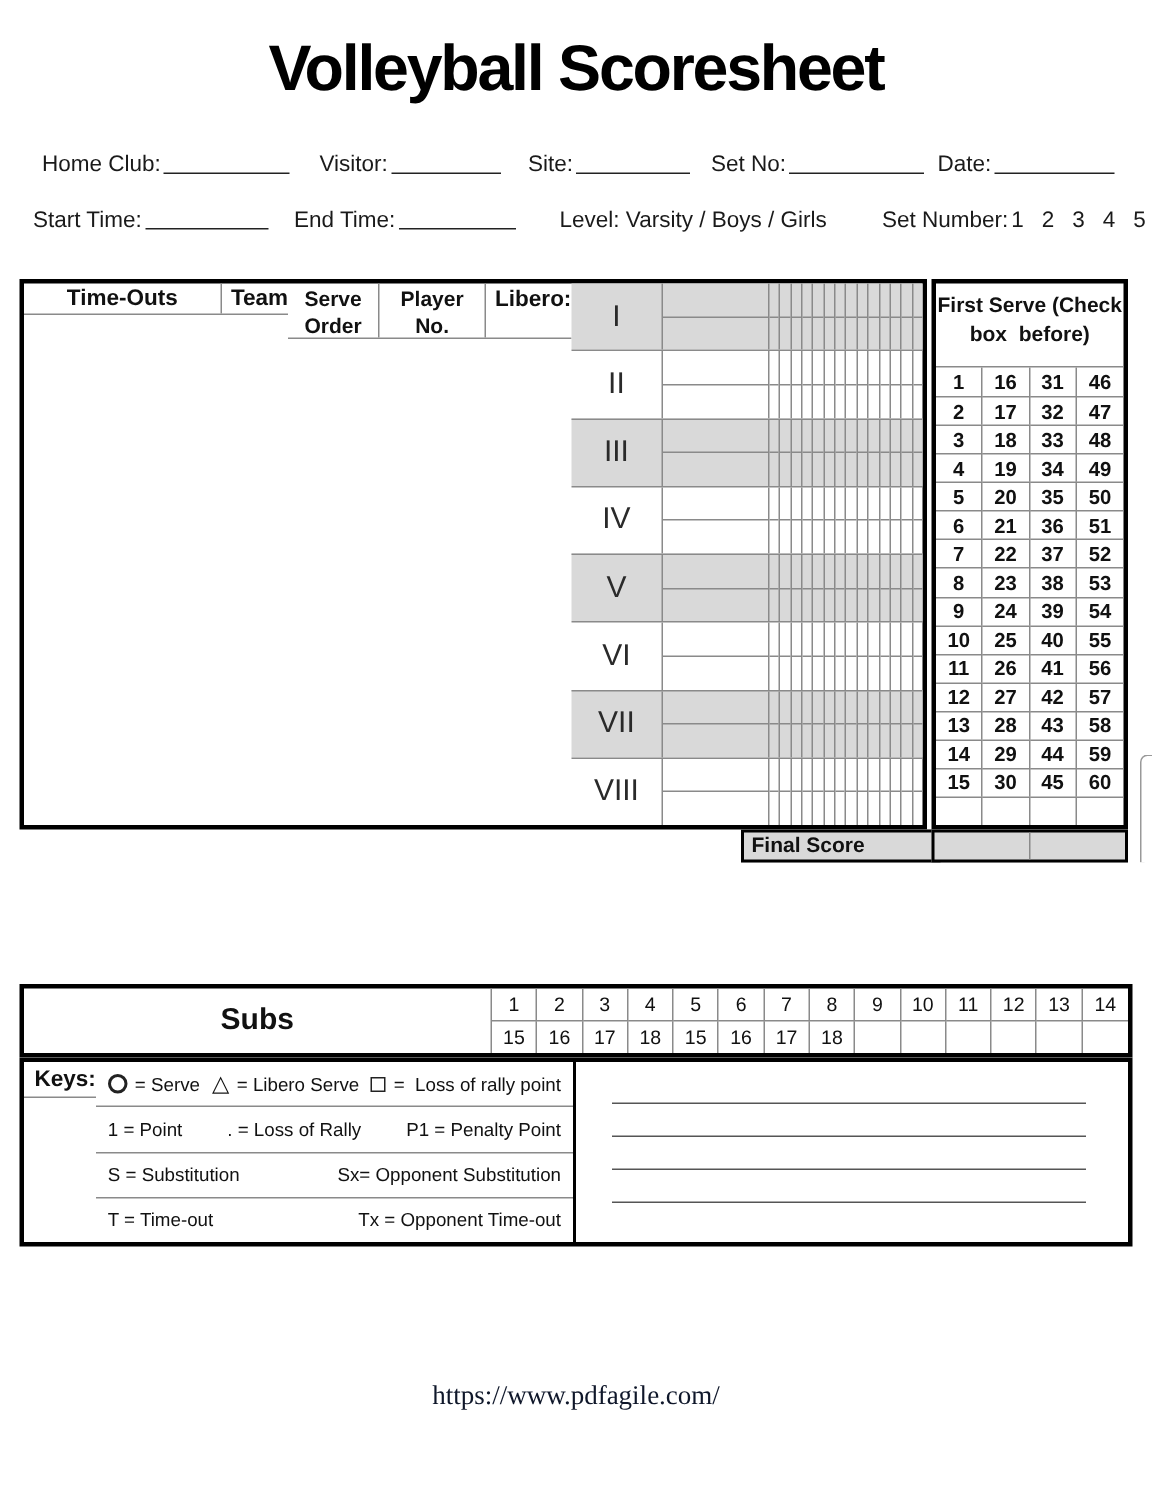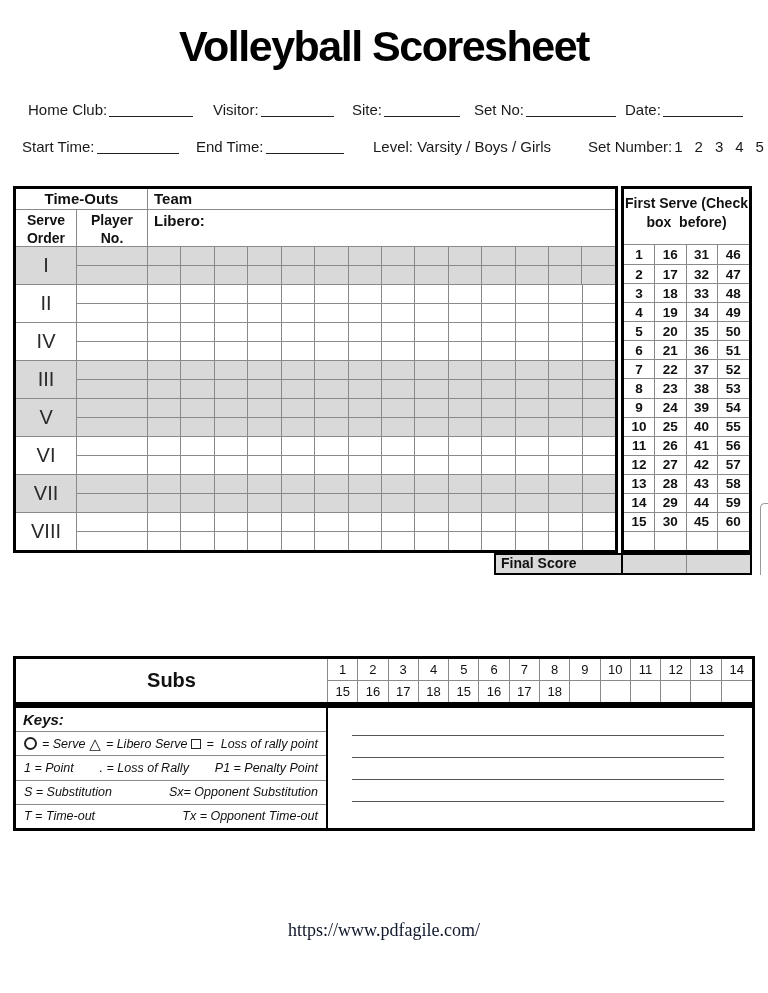--- a/index.html
+++ b/index.html
@@ -25,21 +25,21 @@
   #f-date      { left:625px; top:101px; }  #f-date .fline     { width:80px; }
   #f-starttime { left:22px;  top:138px; }  #f-starttime .fline{ width:82px; }
   #f-endtime   { left:196px; top:138px; }  #f-endtime .fline  { width:78px; }
   #level       { left:373px; top:138px; }
   #setnumber   { left:588px; top:138px; }
   .setnum { display:inline-block; margin-left:12px; }
   .setnum.first { margin-left:2px; }
 
   
   .score-table { position:absolute; left:13px; top:186px; width:605px; height:367px;
-                 border:3px solid #000; display:flex; flex-direction:column; background:#fff; }
+                 border:3px solid #000; display:flex; flex-direction:row; background:#fff; }
   .st-h1 { height:21px; display:flex; border-bottom:1.4px solid var(--line); }
   .c-timeouts { width:132px; border-right:1.4px solid var(--line); font-weight:bold; font-size:15px;
                 text-align:center; line-height:19px; }
   .c-team { flex:1; font-weight:bold; font-size:15px; line-height:19px; padding-left:6px; }
   .st-h2 { height:37px; display:flex; border-bottom:1.4px solid var(--line); }
   .c-serveorder,.c-playerno { text-align:center; font-weight:bold; font-size:14px; line-height:1.26; padding-top:2px;
                               border-right:1.4px solid var(--line); }
   .c-serveorder { width:61px; } .c-playerno { width:71px; }
   .c-libero { flex:1; font-weight:bold; font-size:15px; padding:2px 0 4px 6px; }
   .st-body { flex:1; display:flex; flex-direction:column; }
@@ -86,21 +86,21 @@
                 justify-content:center; font-weight:bold; font-size:20px; }
   .subs-grid { flex:1; display:grid; grid-template-columns:repeat(14,1fr); grid-template-rows:1fr 1fr; }
   .subs-cell { border-right:1px solid var(--line); display:flex; align-items:center;
                justify-content:center; font-size:13px; }
   .subs-cell:nth-child(14n) { border-right:none; }
   .subs-cell.r1 { border-bottom:1px solid var(--line); }
 
   
   .kc { position:absolute; left:13px; top:705px; width:742px; height:126px;
         border:3px solid #000; display:flex; background:#fff; }
-  .keys { width:312px; border-right:2.5px solid #000; display:flex; flex-direction:column;font-style:italic; }
+  .keys { width:368px; border-right:2.5px solid #000; display:flex; flex-direction:row; }
   .keys-title { height:24px; border-bottom:1.4px solid var(--line); font-weight:bold; font-size:15px;
                 padding:3px 0 0 7px; }
   .krow { flex:1; display:flex; align-items:center; justify-content:space-between; padding:0 8px;
           font-size:12.5px; border-bottom:1.4px solid var(--line); }
   .krow:last-child { border-bottom:none; }
   .kitem { display:flex; align-items:center; gap:5px; }
   .ktext { white-space:pre; }
   .ksym.circle { width:13px; height:13px; border:2px solid #222; border-radius:50%; }
   .ksym.triangle { font-size:15px; font-weight:bold; line-height:1; }
   .ksym.square { width:10px; height:10px; border:1.7px solid #222; }
@@ -286,85 +286,85 @@
           </div>
           <div class="subcol">
             <div class="sc top"></div>
             <div class="sc bot"></div>
           </div>
           <div class="subcol">
             <div class="sc top"></div>
             <div class="sc bot"></div>
           </div>
         </div>
+        <div class="srow shaded">
+          <div class="numcell">III</div>
+          <div class="subcol playercol">
+            <div class="sc top"></div>
+            <div class="sc bot"></div>
+          </div>
+          <div class="subcol">
+            <div class="sc top"></div>
+            <div class="sc bot"></div>
+          </div>
+          <div class="subcol">
+            <div class="sc top"></div>
+            <div class="sc bot"></div>
+          </div>
+          <div class="subcol">
+            <div class="sc top"></div>
+            <div class="sc bot"></div>
+          </div>
+          <div class="subcol">
+            <div class="sc top"></div>
+            <div class="sc bot"></div>
+          </div>
+          <div class="subcol">
+            <div class="sc top"></div>
+            <div class="sc bot"></div>
+          </div>
+          <div class="subcol">
+            <div class="sc top"></div>
+            <div class="sc bot"></div>
+          </div>
+          <div class="subcol">
+            <div class="sc top"></div>
+            <div class="sc bot"></div>
+          </div>
+          <div class="subcol">
+            <div class="sc top"></div>
+            <div class="sc bot"></div>
+          </div>
+          <div class="subcol">
+            <div class="sc top"></div>
+            <div class="sc bot"></div>
+          </div>
+          <div class="subcol">
+            <div class="sc top"></div>
+            <div class="sc bot"></div>
+          </div>
+          <div class="subcol">
+            <div class="sc top"></div>
+            <div class="sc bot"></div>
+          </div>
+          <div class="subcol">
+            <div class="sc top"></div>
+            <div class="sc bot"></div>
+          </div>
+          <div class="subcol">
+            <div class="sc top"></div>
+            <div class="sc bot"></div>
+          </div>
+          <div class="subcol">
+            <div class="sc top"></div>
+            <div class="sc bot"></div>
+          </div>
+        </div>
         <div class="srow">
           <div class="numcell">IV</div>
-          <div class="subcol playercol">
-            <div class="sc top"></div>
-            <div class="sc bot"></div>
-          </div>
-          <div class="subcol">
-            <div class="sc top"></div>
-            <div class="sc bot"></div>
-          </div>
-          <div class="subcol">
-            <div class="sc top"></div>
-            <div class="sc bot"></div>
-          </div>
-          <div class="subcol">
-            <div class="sc top"></div>
-            <div class="sc bot"></div>
-          </div>
-          <div class="subcol">
-            <div class="sc top"></div>
-            <div class="sc bot"></div>
-          </div>
-          <div class="subcol">
-            <div class="sc top"></div>
-            <div class="sc bot"></div>
-          </div>
-          <div class="subcol">
-            <div class="sc top"></div>
-            <div class="sc bot"></div>
-          </div>
-          <div class="subcol">
-            <div class="sc top"></div>
-            <div class="sc bot"></div>
-          </div>
-          <div class="subcol">
-            <div class="sc top"></div>
-            <div class="sc bot"></div>
-          </div>
-          <div class="subcol">
-            <div class="sc top"></div>
-            <div class="sc bot"></div>
-          </div>
-          <div class="subcol">
-            <div class="sc top"></div>
-            <div class="sc bot"></div>
-          </div>
-          <div class="subcol">
-            <div class="sc top"></div>
-            <div class="sc bot"></div>
-          </div>
-          <div class="subcol">
-            <div class="sc top"></div>
-            <div class="sc bot"></div>
-          </div>
-          <div class="subcol">
-            <div class="sc top"></div>
-            <div class="sc bot"></div>
-          </div>
-          <div class="subcol">
-            <div class="sc top"></div>
-            <div class="sc bot"></div>
-          </div>
-        </div>
-        <div class="srow shaded">
-          <div class="numcell">III</div>
           <div class="subcol playercol">
             <div class="sc top"></div>
             <div class="sc bot"></div>
           </div>
           <div class="subcol">
             <div class="sc top"></div>
             <div class="sc bot"></div>
           </div>
           <div class="subcol">
             <div class="sc top"></div>

